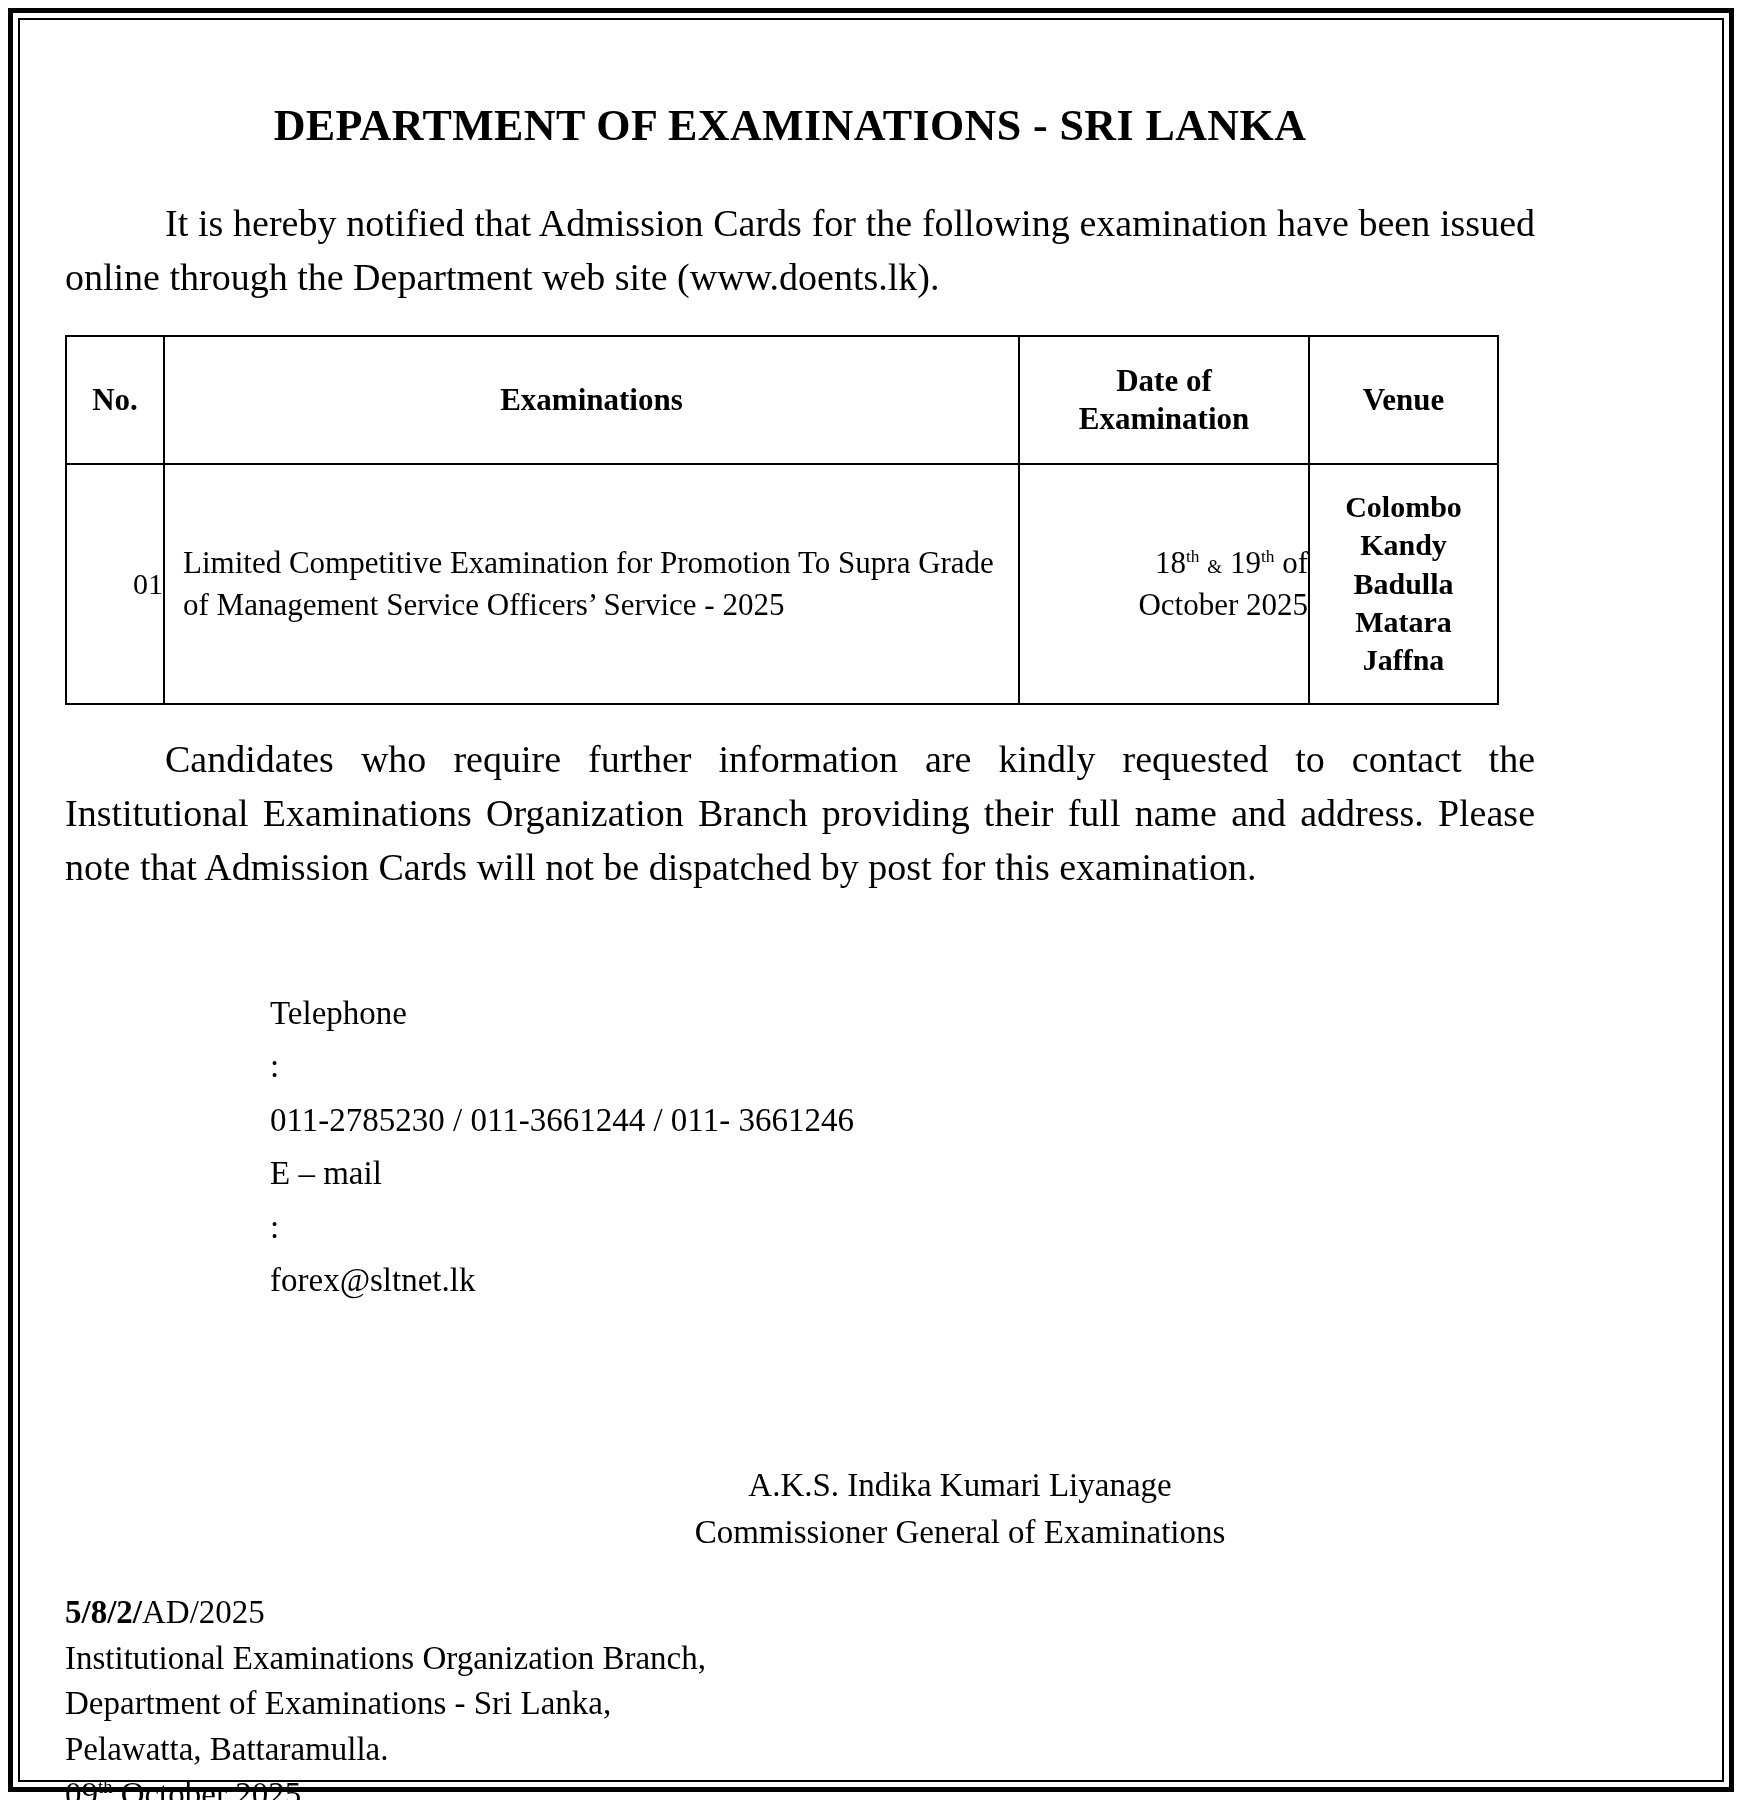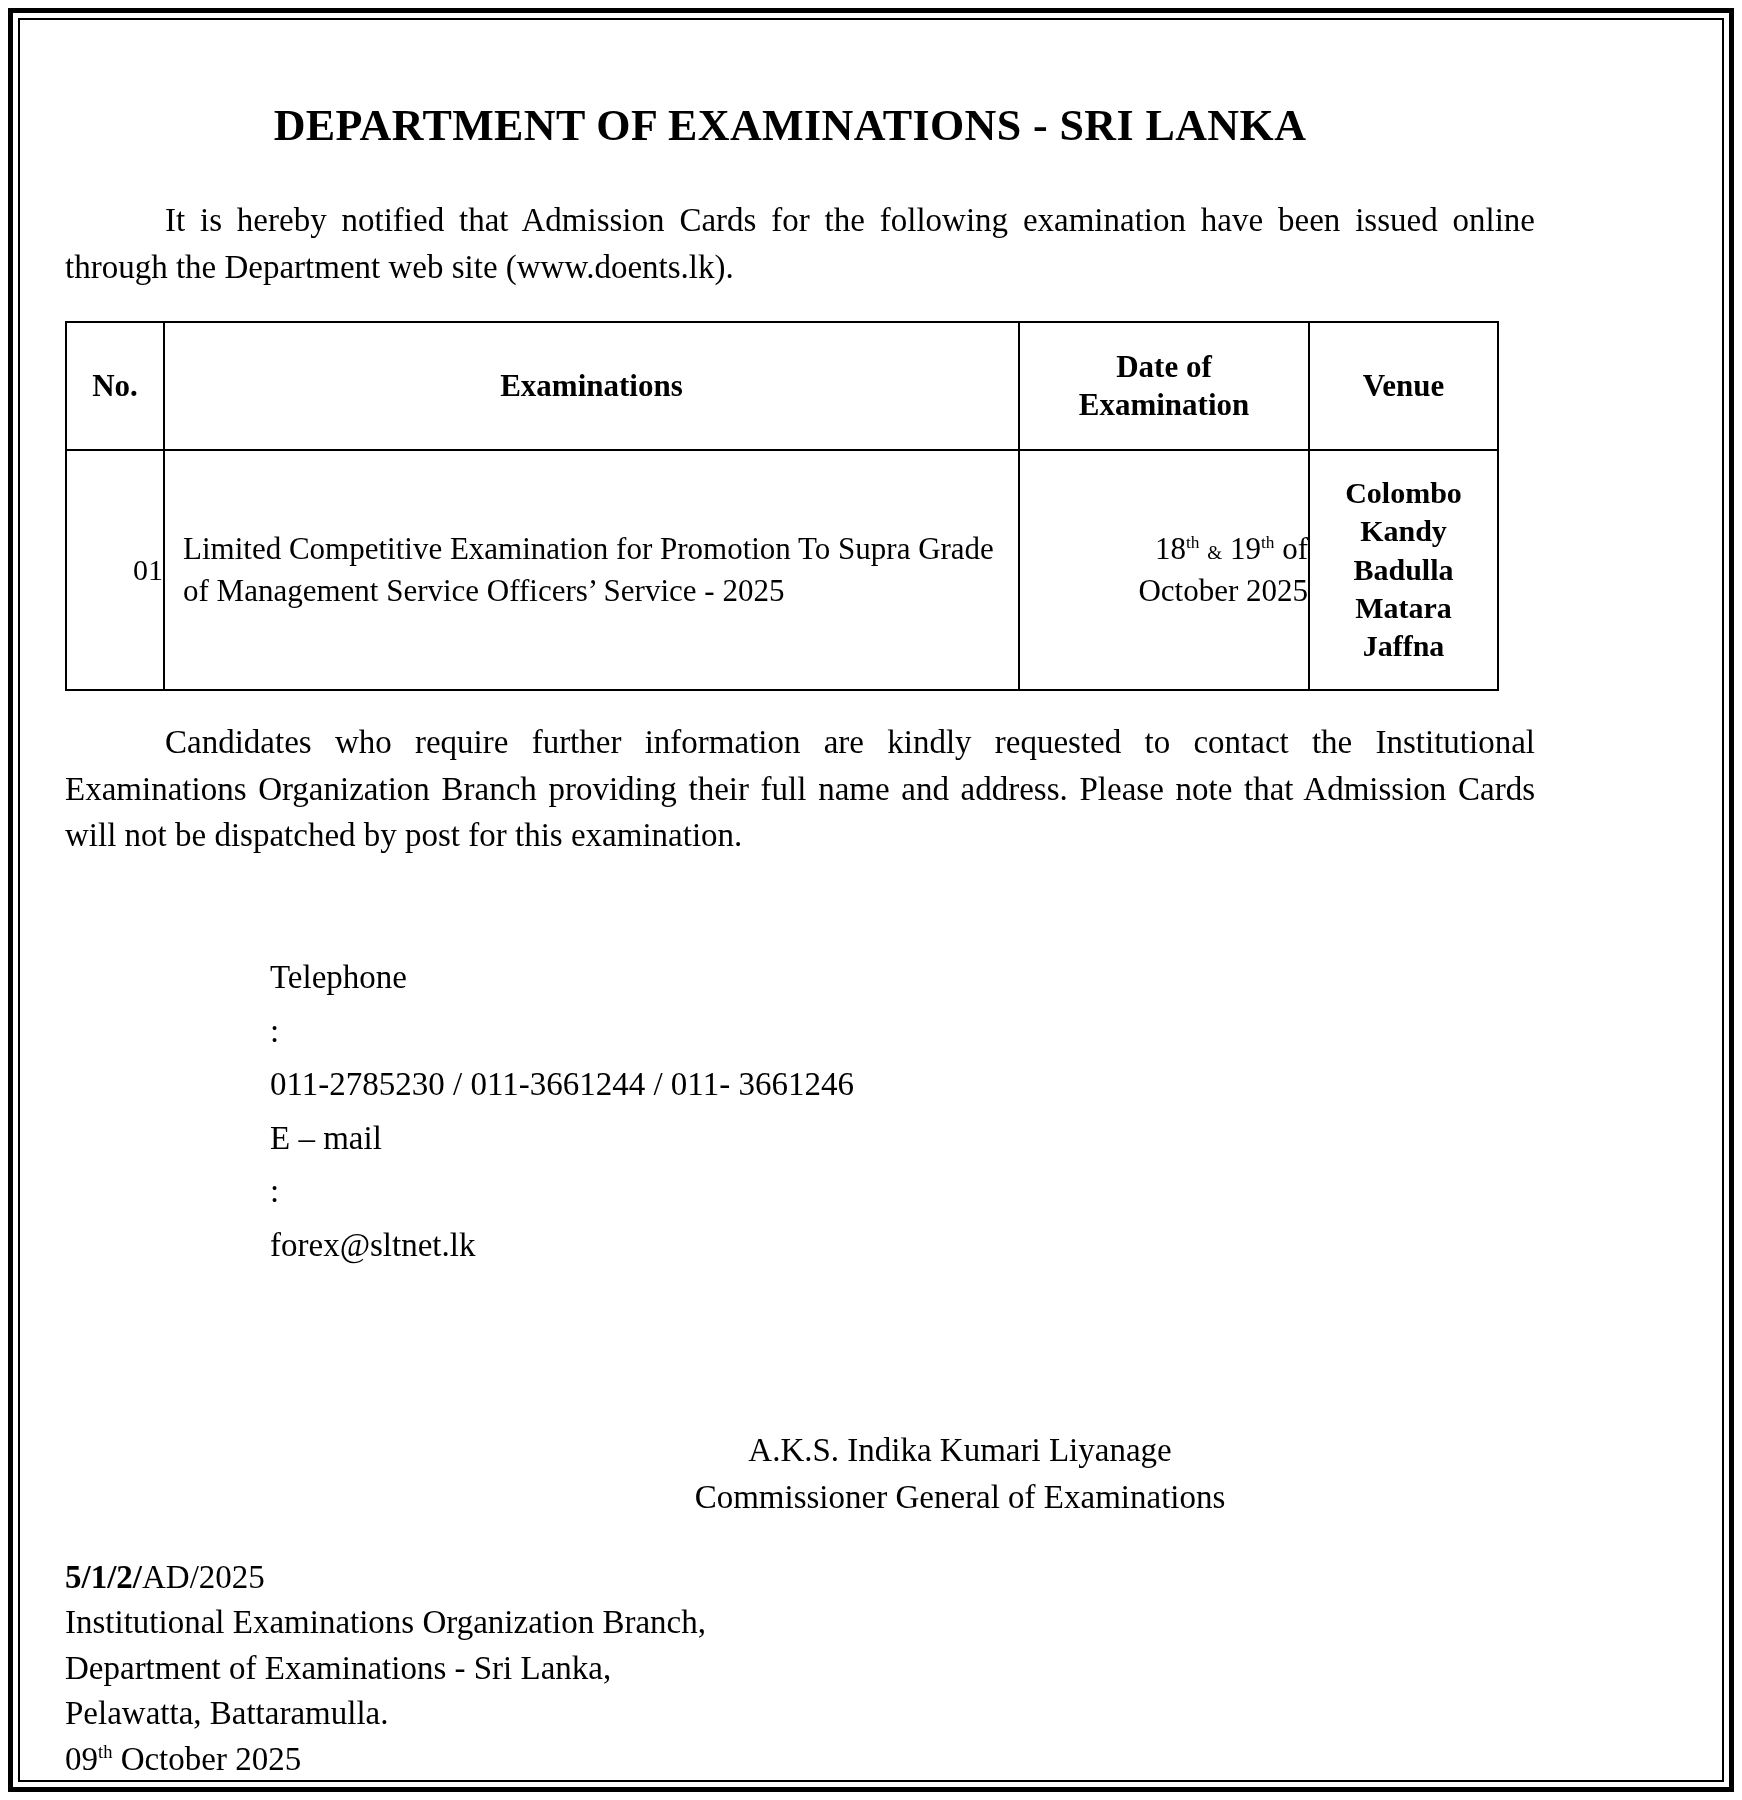--- a/index.html
+++ b/index.html
@@ -48,21 +48,21 @@
     text-align: center;
     font-weight: bold;
     font-size: 44px;
     letter-spacing: 0.4px;
     margin: 70px 0 0 0;
     padding-right: 20px;
   }
 
   
   .para {
-    font-size: 33px;
+    font-size: 38px;
     line-height: 1.42;
     text-align: justify;
     margin: 0;
   }
   .para.intro {
     margin-top: 46px;
     text-indent: 100px;
   }
   .para.after-table {
     margin-top: 28px;
@@ -227,20 +227,20 @@
       <span class="contact-value">forex@sltnet.lk</span>
     </div>
   </div>
 
   <div class="signature">
     <div>A.K.S. Indika Kumari Liyanage</div>
     <div>Commissioner General of Examinations</div>
   </div>
 
   <div class="footer-block">
-    <div class="footer-ref"><span class="ref-bold">5/1/2/</span><span>AD/2025</span></div>
+    <div class="footer-ref"><span class="ref-bold">5/8/2/</span><span>AD/2025</span></div>
     <div>Institutional Examinations Organization Branch,</div>
     <div>Department of Examinations - Sri Lanka,</div>
     <div>Pelawatta,  Battaramulla.</div>
     <div><span>09</span><sup>th</sup> <span>October 2025</span></div>
   </div>
 
 </div>
 
 </body></html>

